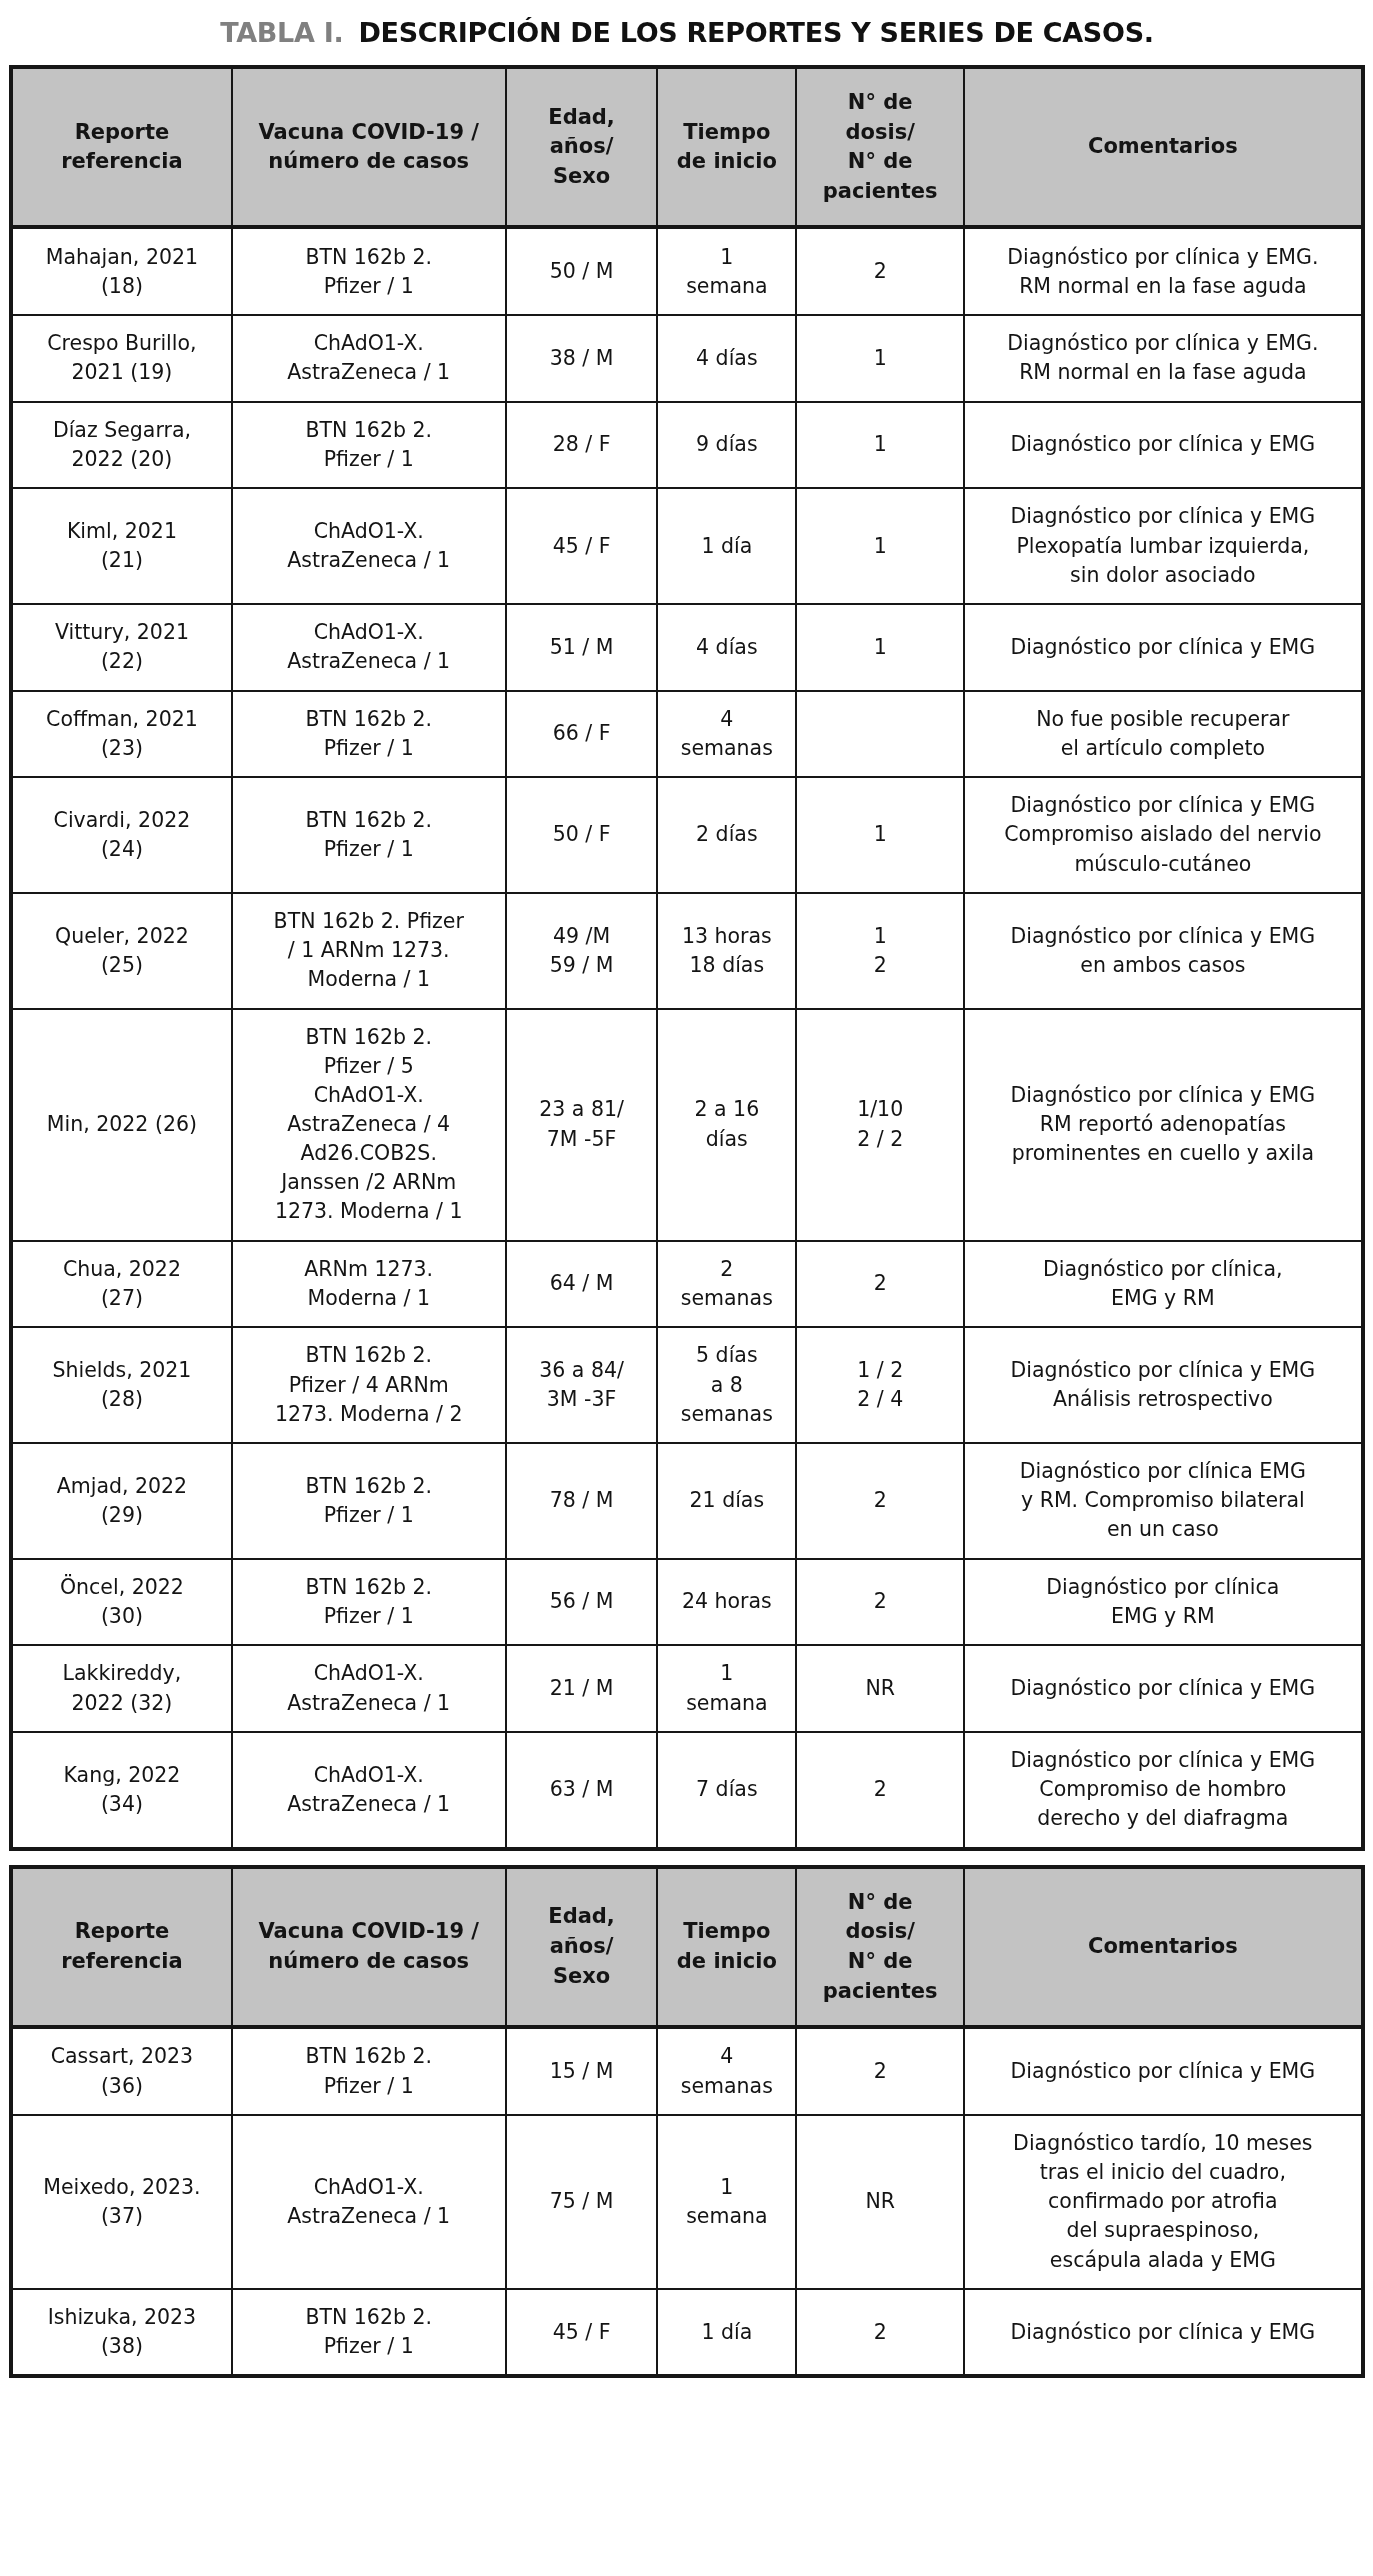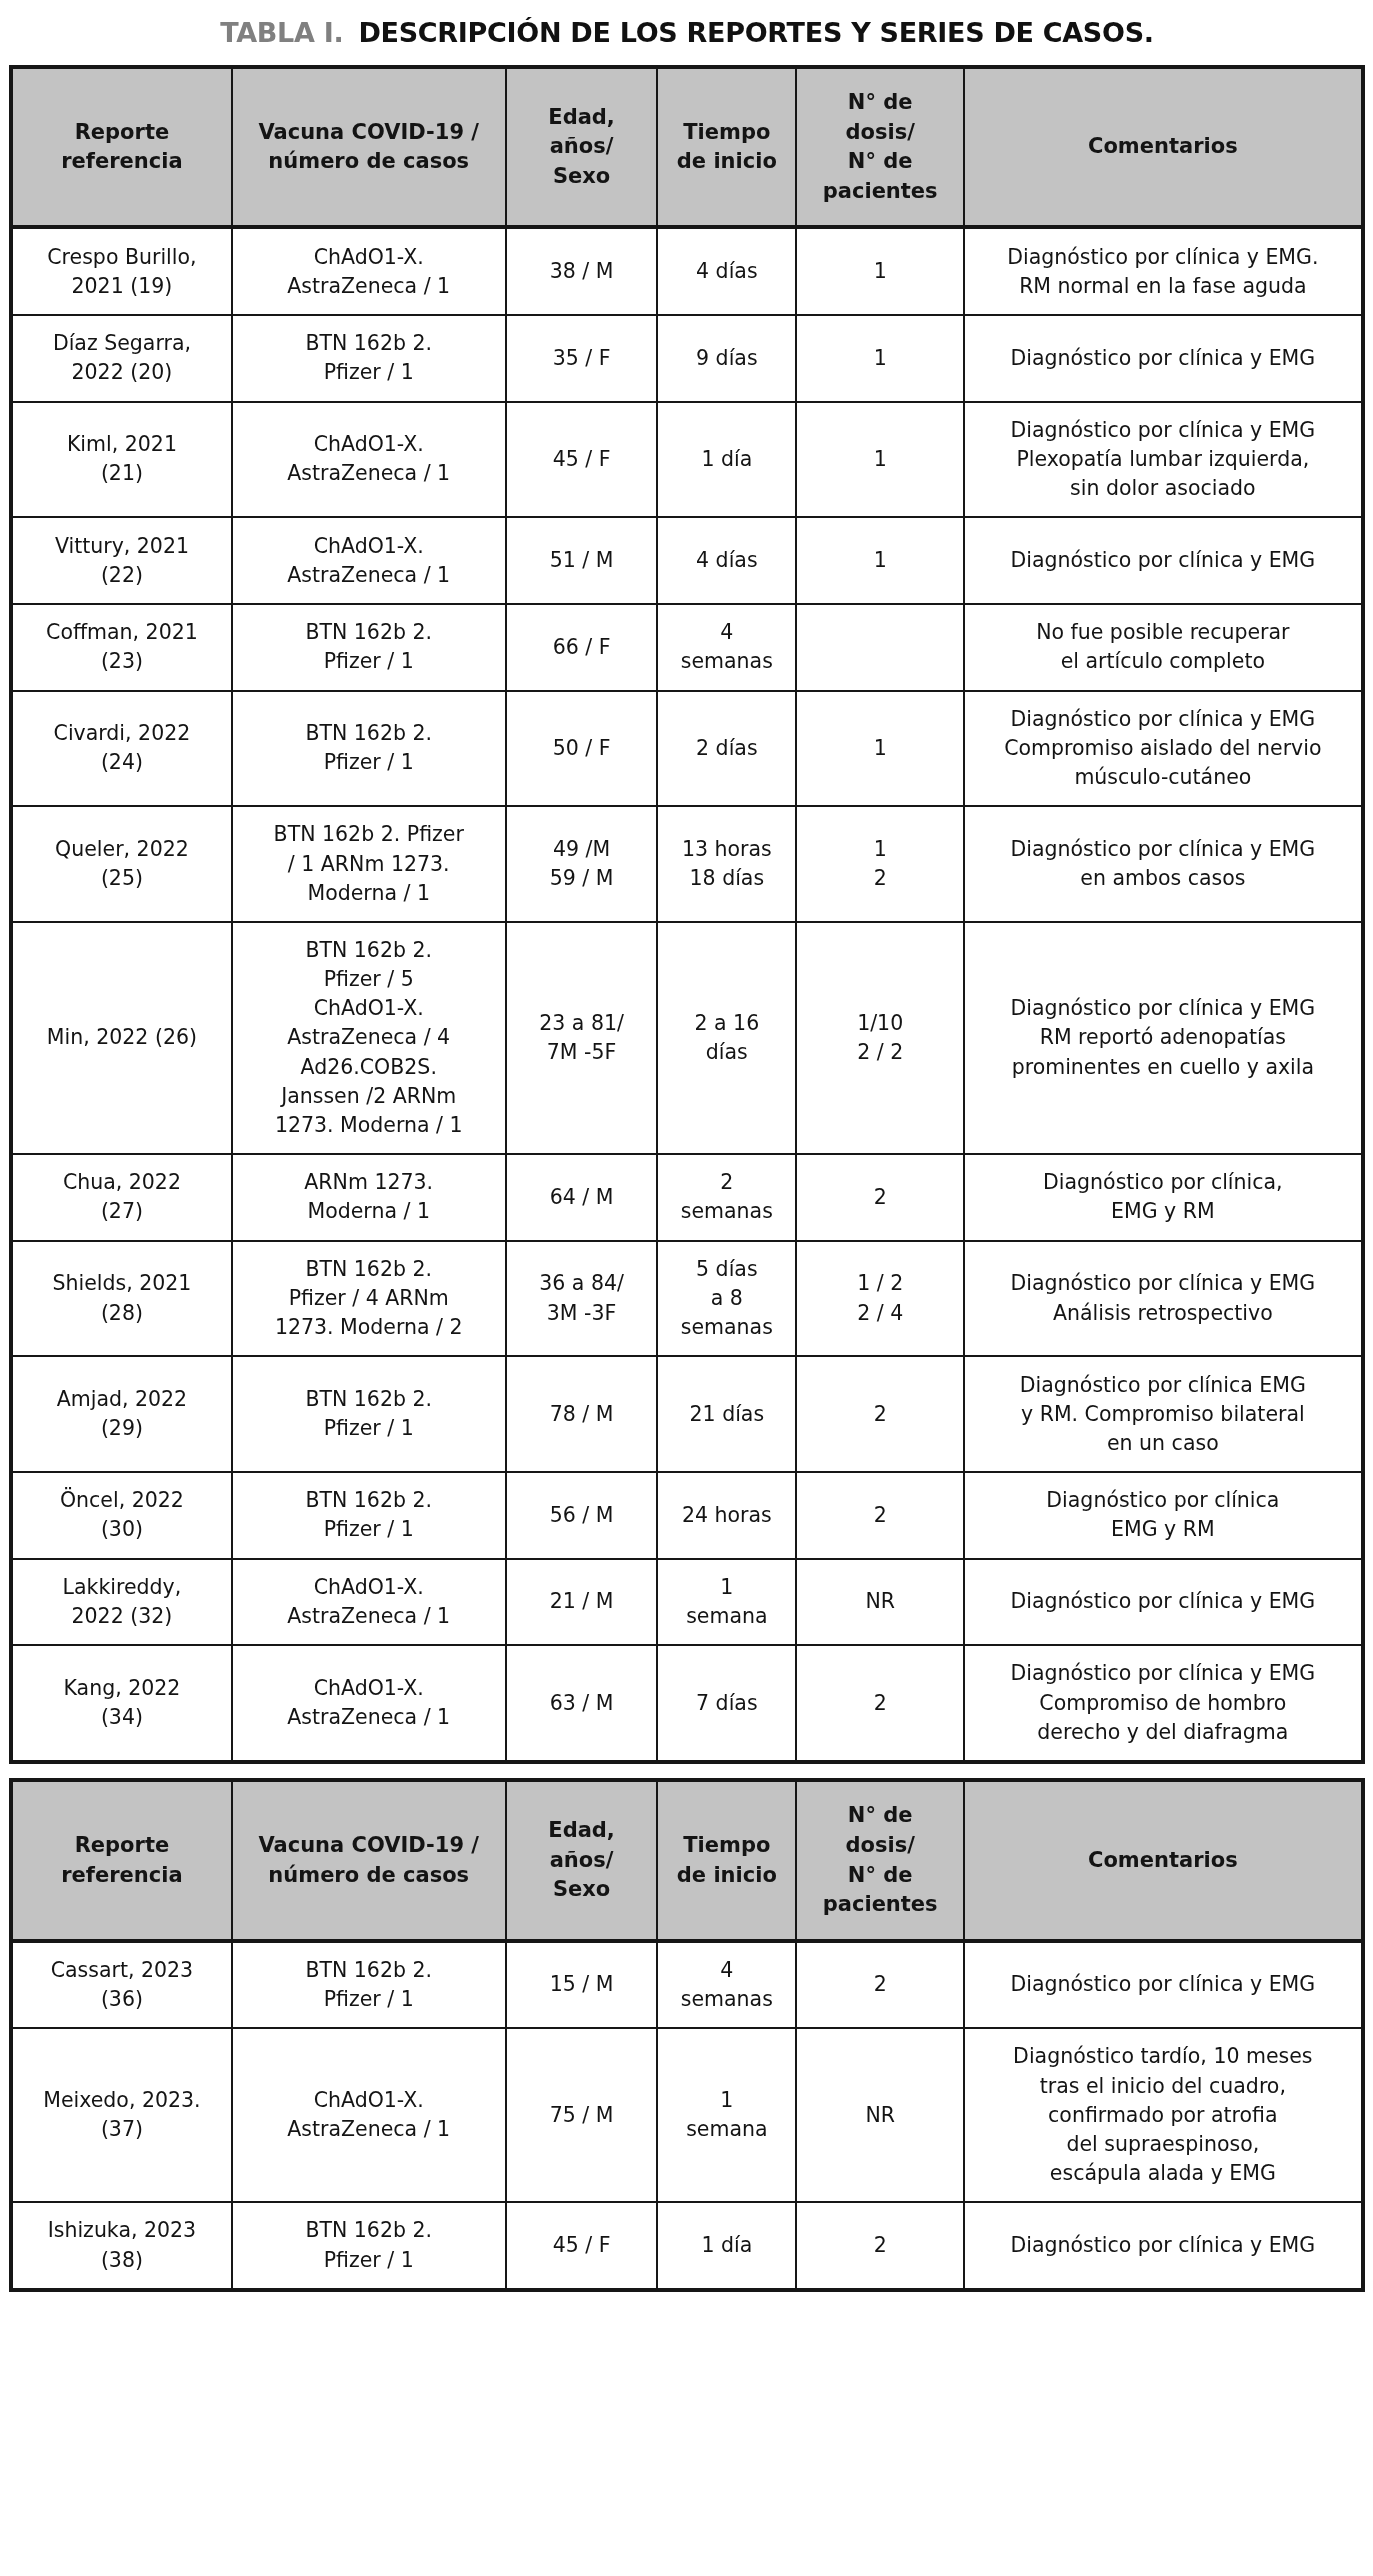--- a/index.html
+++ b/index.html
@@ -90,36 +90,48 @@
 de inicio</th>
         <th>N° de
 dosis/
 N° de
 pacientes</th>
         <th>Comentarios</th>
       </tr>
     </thead>
     <tbody>
         <tr>
+          <td>Mahajan, 2021
+(18)</td>
+          <td>BTN 162b 2.
+Pfizer / 1</td>
+          <td>50 / M</td>
+          <td>1
+semana</td>
+          <td>2</td>
+          <td>Diagnóstico por clínica y EMG.
+RM normal en la fase aguda</td>
+        </tr>
+        <tr>
           <td>Crespo Burillo,
 2021 (19)</td>
           <td>ChAdO1-X.
 AstraZeneca / 1</td>
           <td>38 / M</td>
           <td>4 días</td>
           <td>1</td>
           <td>Diagnóstico por clínica y EMG.
 RM normal en la fase aguda</td>
         </tr>
         <tr>
           <td>Díaz Segarra,
 2022 (20)</td>
           <td>BTN 162b 2.
 Pfizer / 1</td>
-          <td>35 / F</td>
+          <td>28 / F</td>
           <td>9 días</td>
           <td>1</td>
           <td>Diagnóstico por clínica y EMG</td>
         </tr>
         <tr>
           <td>Kiml, 2021
 (21)</td>
           <td>ChAdO1-X.
 AstraZeneca / 1</td>
           <td>45 / F</td>

